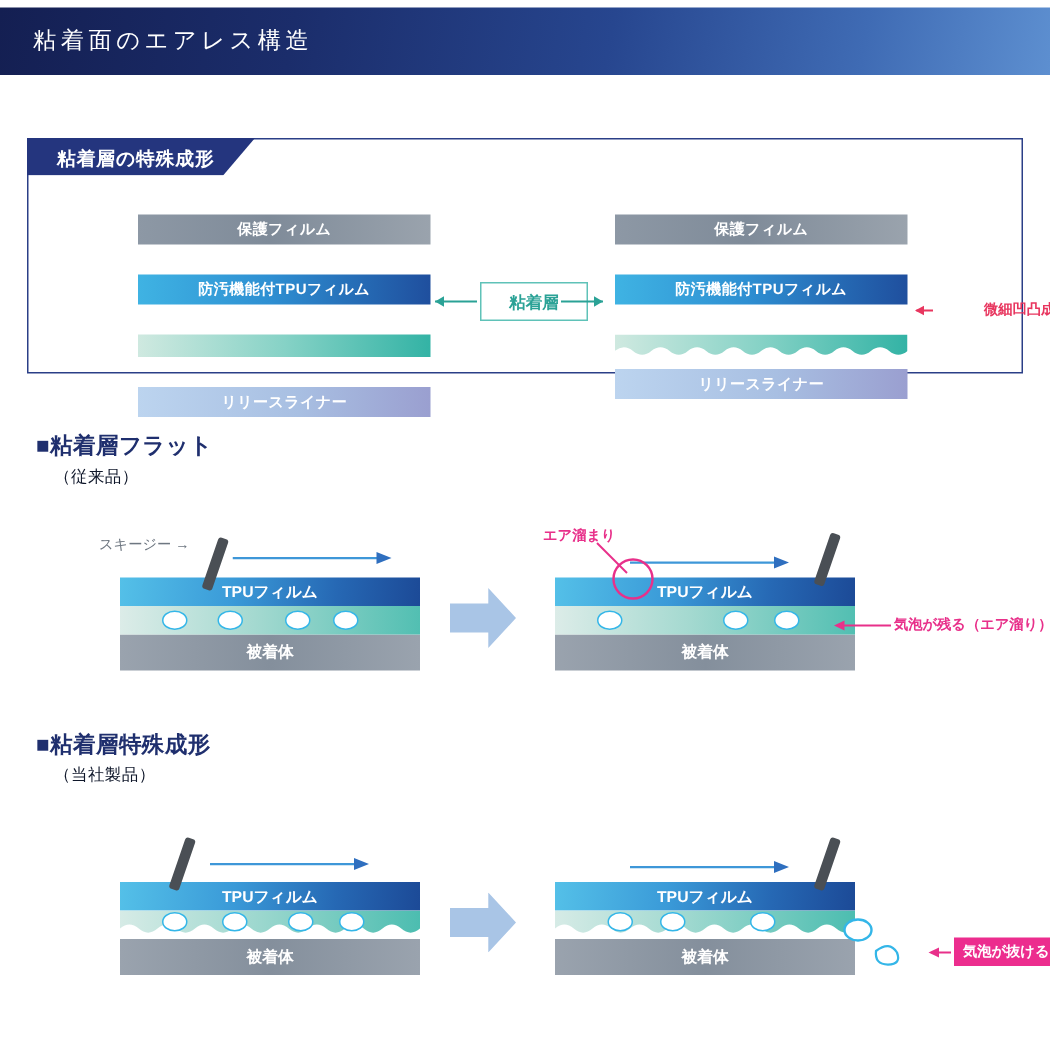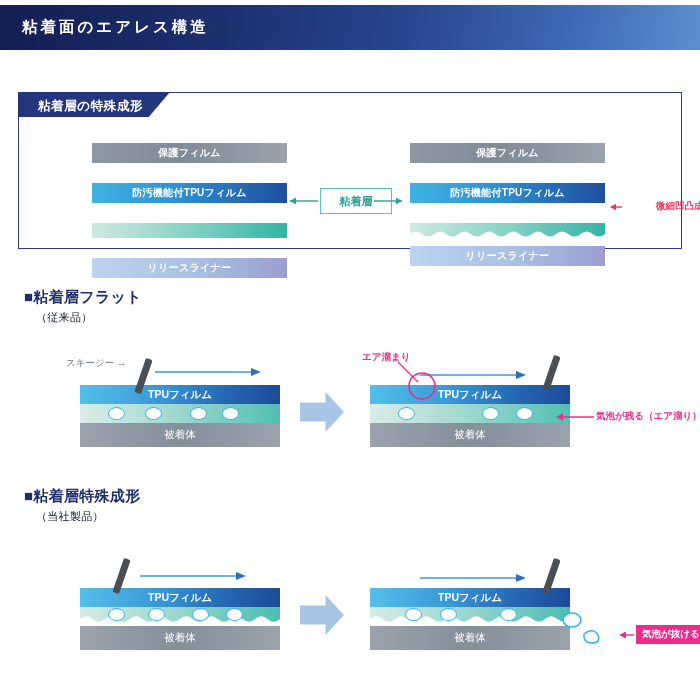--- a/index.html
+++ b/index.html
@@ -11,21 +11,21 @@
   }
   .abs{position:absolute;}
 
   
   #header-banner{
     left:0;top:5px;width:700px;height:45px;
     background:linear-gradient(100deg,#141f52 0%,#1b2d6b 28%,#27468f 58%,#3f6bb4 82%,#5d8fd0 100%);
   }
   #header-title{
     left:22px;top:17px;
-    color:#ffffff;font-size:15.5px;font-weight:700;letter-spacing:3px;
+    color:#ffffff;font-size:15.5px;font-weight:400;letter-spacing:3px;
   }
 
   
   #panel{
     left:18px;top:92px;width:664px;height:157px;
     border:1px solid #2b3f87;background:#ffffff;box-sizing:border-box;
   }
   #panel-tab{
     left:18px;top:92px;width:152px;height:25px;
     background:#24357e;
@@ -73,21 +73,21 @@
   }
   .adhlayer{
     height:19px;position:relative;
     background:linear-gradient(90deg,#d6ebe6 0%,#9ed8cf 45%,#4cbdb0 100%);
   }
   .adhlayer.flat{background:linear-gradient(90deg,#dcece8 0%,#a4d9d0 45%,#52bfb2 100%);}
   .substrate{
     height:24px;
     background:linear-gradient(90deg,#9aa3ae 0%,#848f9c 50%,#9aa3ae 100%);
     display:flex;align-items:center;justify-content:center;
-    color:#fff;font-size:10.5px;font-weight:400;
+    color:#fff;font-size:10.5px;font-weight:700;
   }
   .bubble{
     position:absolute;width:15px;height:11px;border-radius:50%;
     background:#ffffff;border:1.6px solid #34b6e8;top:3px;
   }
   .squeegee{
     position:absolute;width:7px;height:36px;background:#4a4f55;
     border-radius:2px;
   }
 

